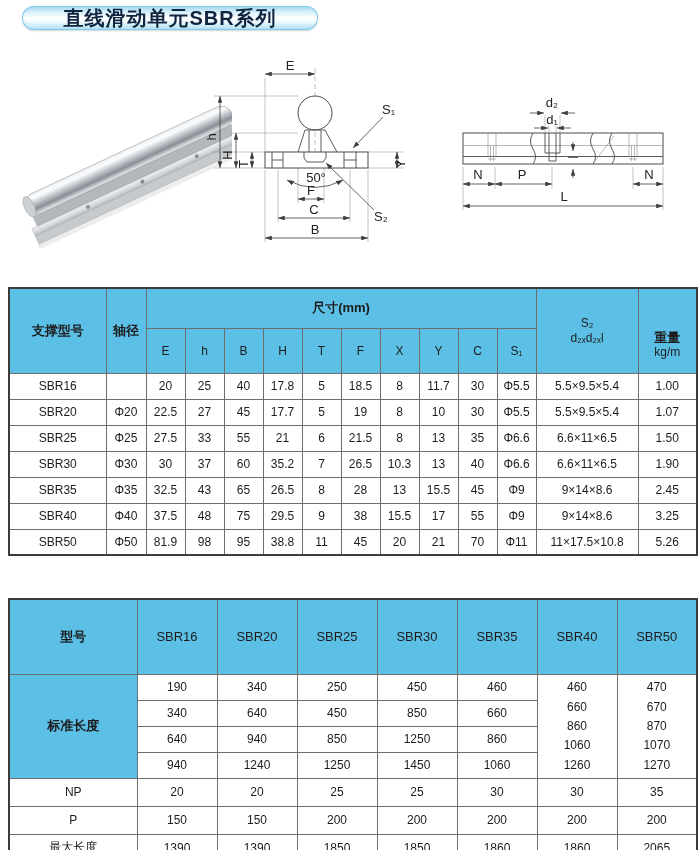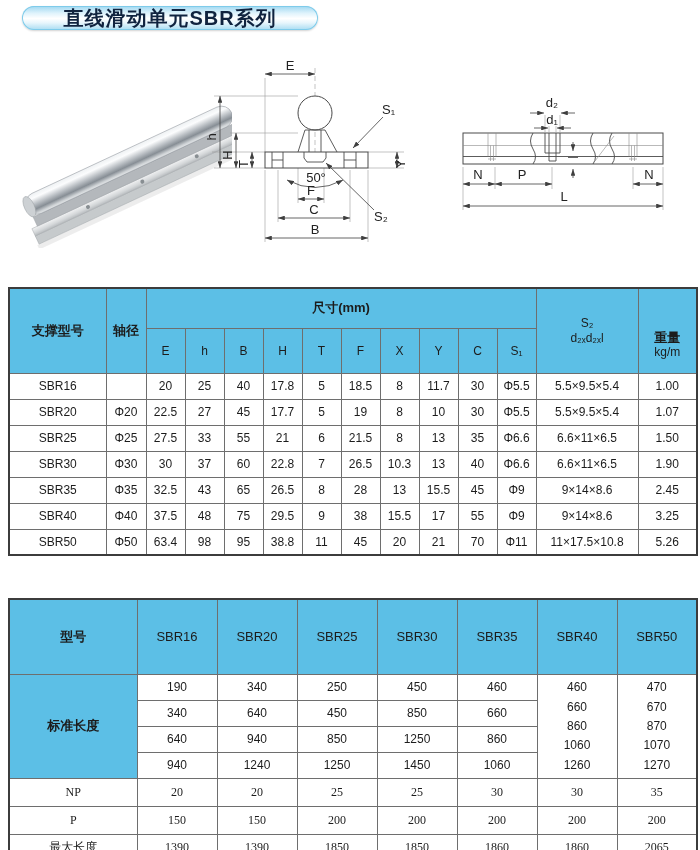--- a/index.html
+++ b/index.html
@@ -31,21 +31,21 @@
   }
   table{border:2px solid #3c3c3c;}
   thead th,.bluecell{background:#5cbfe6;}
   .cn{font-weight:bold;font-size:13px;margin-top:32px;}
   .t1 tr.h1{height:40px;}
   .t1 tr.h2{height:45px;}
   .t1 tbody tr{height:26px;}
   .t2 thead tr{height:75px;}
   .t2 thead th{font-size:13px;}
   .t2 tbody tr{height:26px;}
-  .t2 tbody tr.tall{height:28px;font-family:Liberation Serif, serif;}
+  .t2 tbody tr.tall{height:28px;}
   th .sub{line-height:15px;font-weight:normal;font-size:12px;}
   th .sub.cnl{font-weight:bold;font-size:13px;margin-top:28px;}
   td .stack{display:flex;flex-direction:column;justify-content:space-evenly;height:102px;}
 </style>
 </head>
 <body>
 
 <div class="title-pill">
   <span>直线滑动单元SBR系列</span>
 </div>
@@ -261,21 +261,21 @@
         <td>Φ6.6</td>
         <td>6.6×11×6.5</td>
         <td>1.50</td>
       </tr>
       <tr>
         <td>SBR30</td>
         <td>Φ30</td>
         <td>30</td>
         <td>37</td>
         <td>60</td>
-        <td>22.8</td>
+        <td>35.2</td>
         <td>7</td>
         <td>26.5</td>
         <td>10.3</td>
         <td>13</td>
         <td>40</td>
         <td>Φ6.6</td>
         <td>6.6×11×6.5</td>
         <td>1.90</td>
       </tr>
       <tr>
@@ -306,21 +306,21 @@
         <td>15.5</td>
         <td>17</td>
         <td>55</td>
         <td>Φ9</td>
         <td>9×14×8.6</td>
         <td>3.25</td>
       </tr>
       <tr>
         <td>SBR50</td>
         <td>Φ50</td>
-        <td>63.4</td>
+        <td>81.9</td>
         <td>98</td>
         <td>95</td>
         <td>38.8</td>
         <td>11</td>
         <td>45</td>
         <td>20</td>
         <td>21</td>
         <td>70</td>
         <td>Φ11</td>
         <td>11×17.5×10.8</td>

